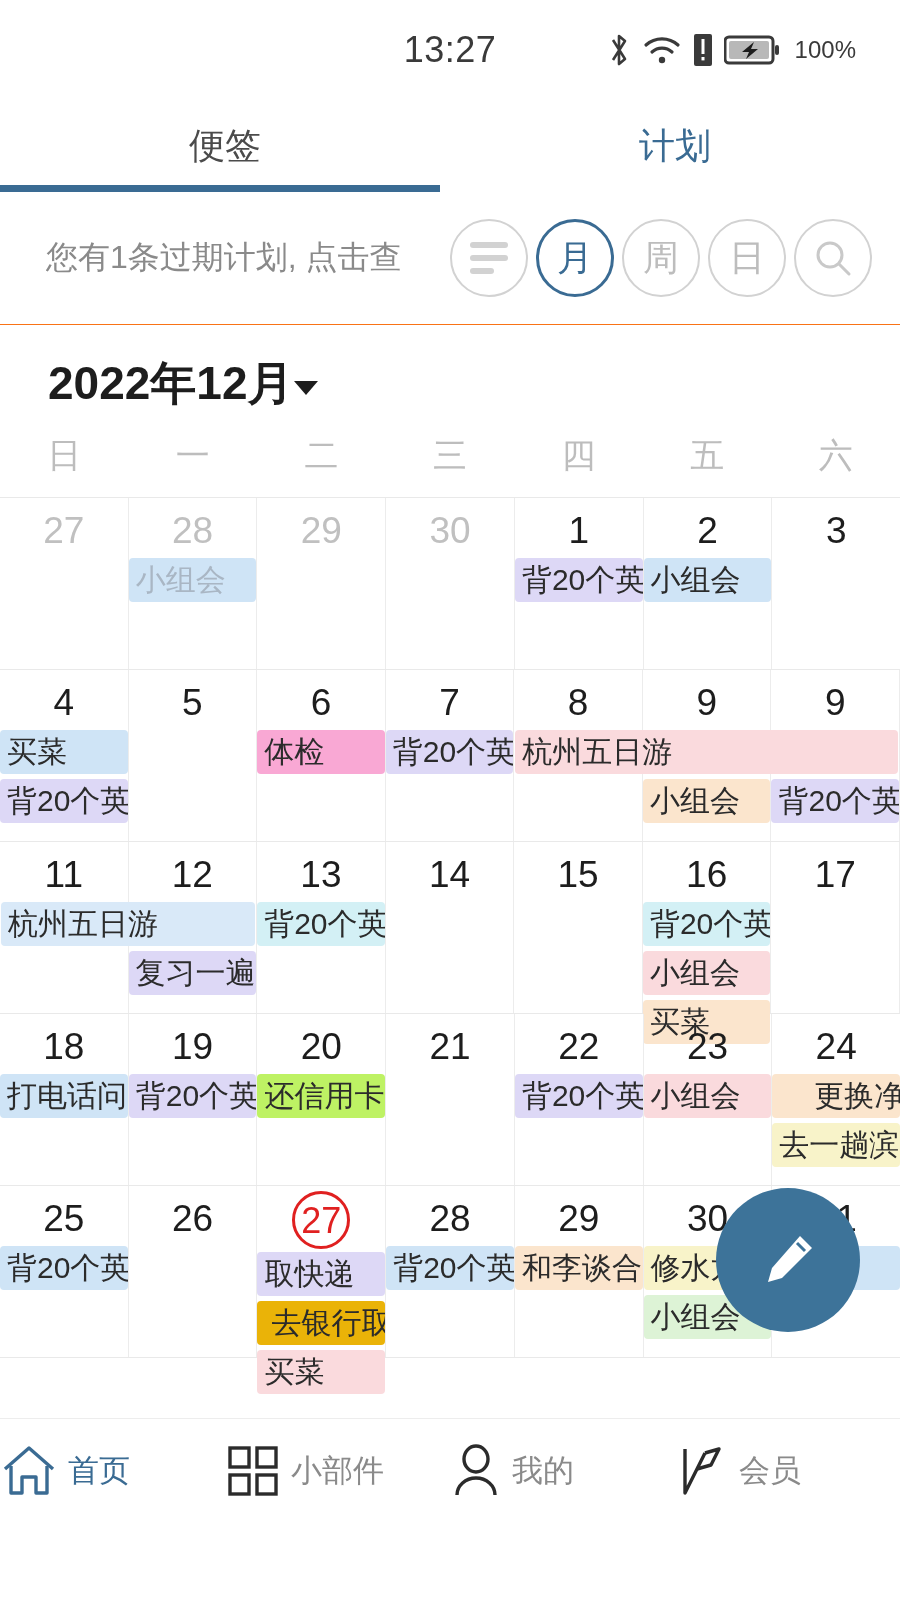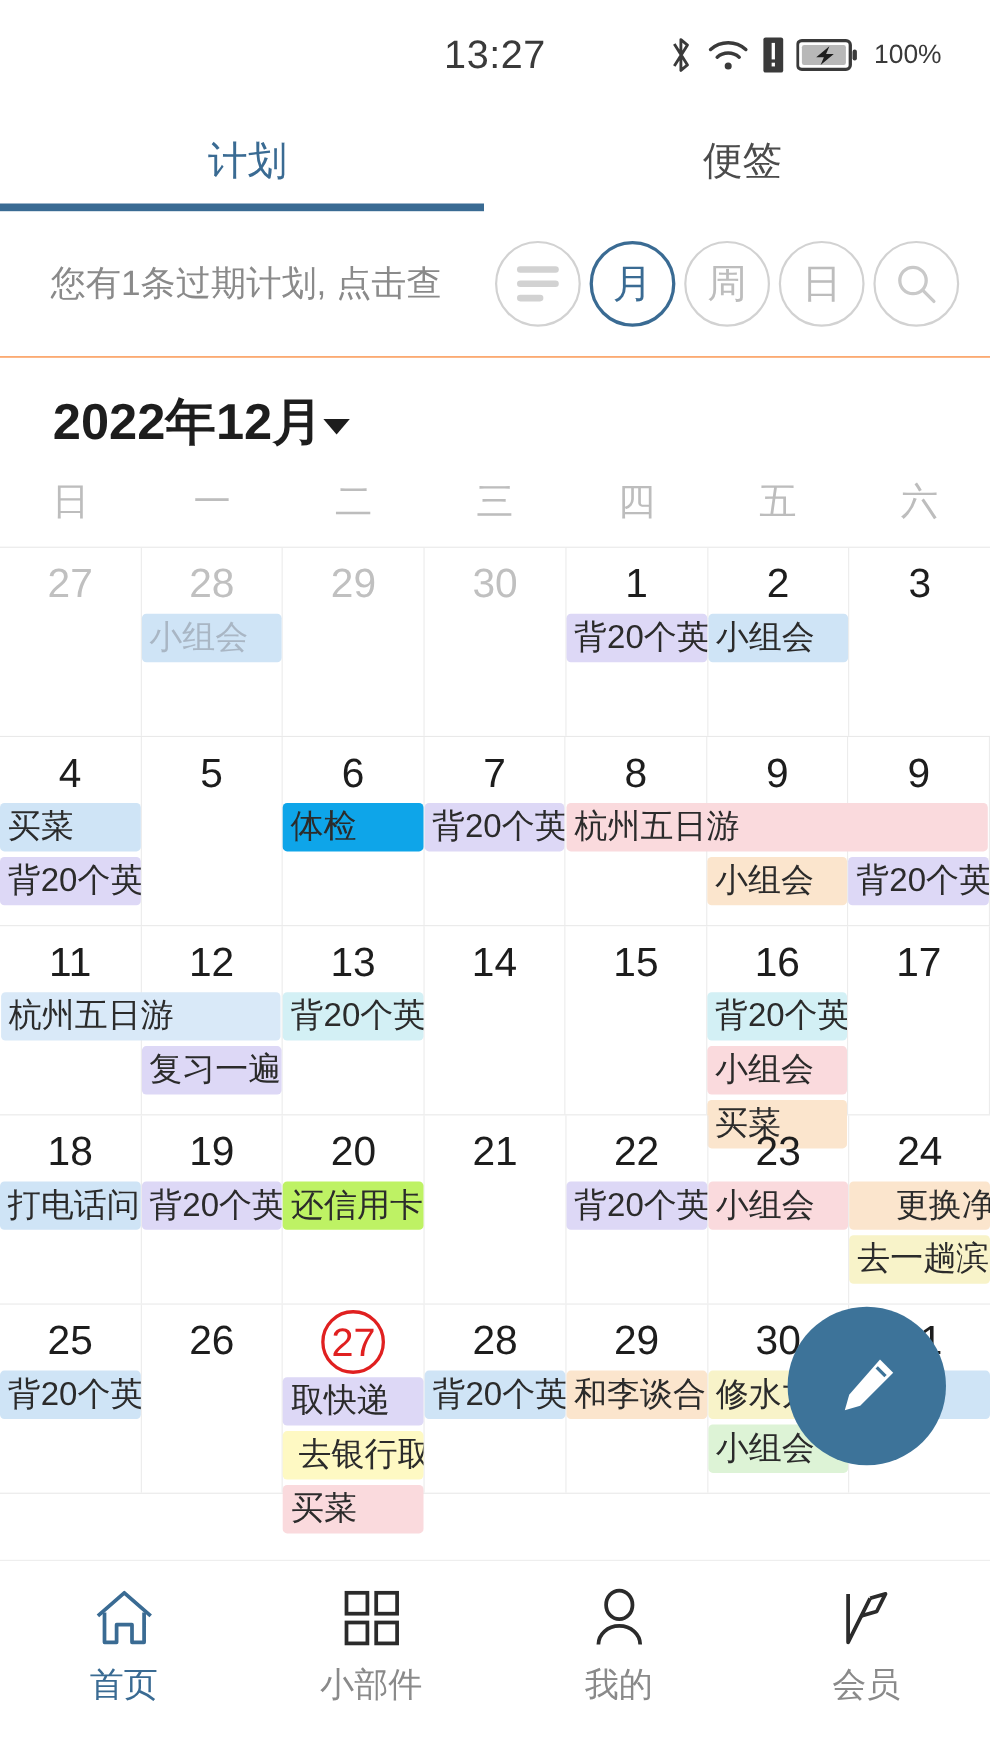--- a/index.html
+++ b/index.html
@@ -128,21 +128,21 @@
     justify-content: center; z-index: 10;
   }
 
   
   .bottomnav {
     position: absolute; left: 0; bottom: 0; width: 900px; height: 182px;
     background: #fff; border-top: 1px solid #ededed;
     display: flex; align-items: flex-start; padding-top: 22px;
   }
   .navitem {
-    flex: 1; display: flex; flex-direction: column;
+    flex: 1; display: flex; flex-direction: row;
     align-items: center; gap: 10px;
   }
   .navlabel { font-size: 31px; color: #8a8a8a; }
   .navitem.active .navlabel { color: #3a6b93; }
   .navicon { height: 60px; display: flex; align-items: center; justify-content: center; }
 </style>
 </head>
 <body>
 
 <div id="app">
@@ -175,22 +175,22 @@
             <rect x="5" y="7" width="40" height="18" rx="2" fill="#b8b8b8"></rect>
             <path d="M30 8 L18 18 L25 18 L22 25 L34 15 L27 15 Z" fill="#1d1d1d"></path>
             <rect x="51" y="11" width="4" height="10" rx="2" fill="#3a3a3a"></rect>
           </svg>
       </span>
       <span class="battery-pct">100%</span>
     </div>
   </div>
 
   <div class="tabs">
+    <div class="tab">便签</div>
     <div class="tab active">计划</div>
-    <div class="tab">便签</div>
     <div class="tab-underline"></div>
   </div>
 
   <div class="noticebar">
     <div class="notice-text">您有1条过期计划, 点击查</div>
     <div class="view-switch">
       <div class="vbtn">
         <span class="bars">
             <i></i>
             <i></i>
@@ -271,21 +271,21 @@
             <div class="chip" style="background: rgb(221, 216, 246);">背20个英</div>
           </div>
         </div>
         <div class="day">
           <div class="daynum">5</div>
           <div class="chips"></div>
         </div>
         <div class="day">
           <div class="daynum">6</div>
           <div class="chips">
-            <div class="chip" style="background: #0ea5e9;">体检</div>
+            <div class="chip" style="background: #f9a8d4;">体检</div>
           </div>
         </div>
         <div class="day">
           <div class="daynum">7</div>
           <div class="chips">
             <div class="chip" style="background: rgb(221, 216, 246);">背20个英</div>
           </div>
         </div>
         <div class="day">
           <div class="daynum">8</div>
@@ -398,21 +398,21 @@
           </div>
         </div>
         <div class="day">
           <div class="daynum">26</div>
           <div class="chips"></div>
         </div>
         <div class="day">
           <div class="daynum today">27</div>
           <div class="chips">
             <div class="chip" style="background: rgb(221, 216, 246);">取快递</div>
-            <div class="chip" style="background: #fef9c3; padding-left: 14px;">去银行取</div>
+            <div class="chip" style="background: #eab308; padding-left: 14px;">去银行取</div>
             <div class="chip" style="background: rgb(250, 218, 221);">买菜</div>
           </div>
         </div>
         <div class="day">
           <div class="daynum">28</div>
           <div class="chips">
             <div class="chip" style="background: rgb(207, 228, 246);">背20个英</div>
           </div>
         </div>
         <div class="day">

